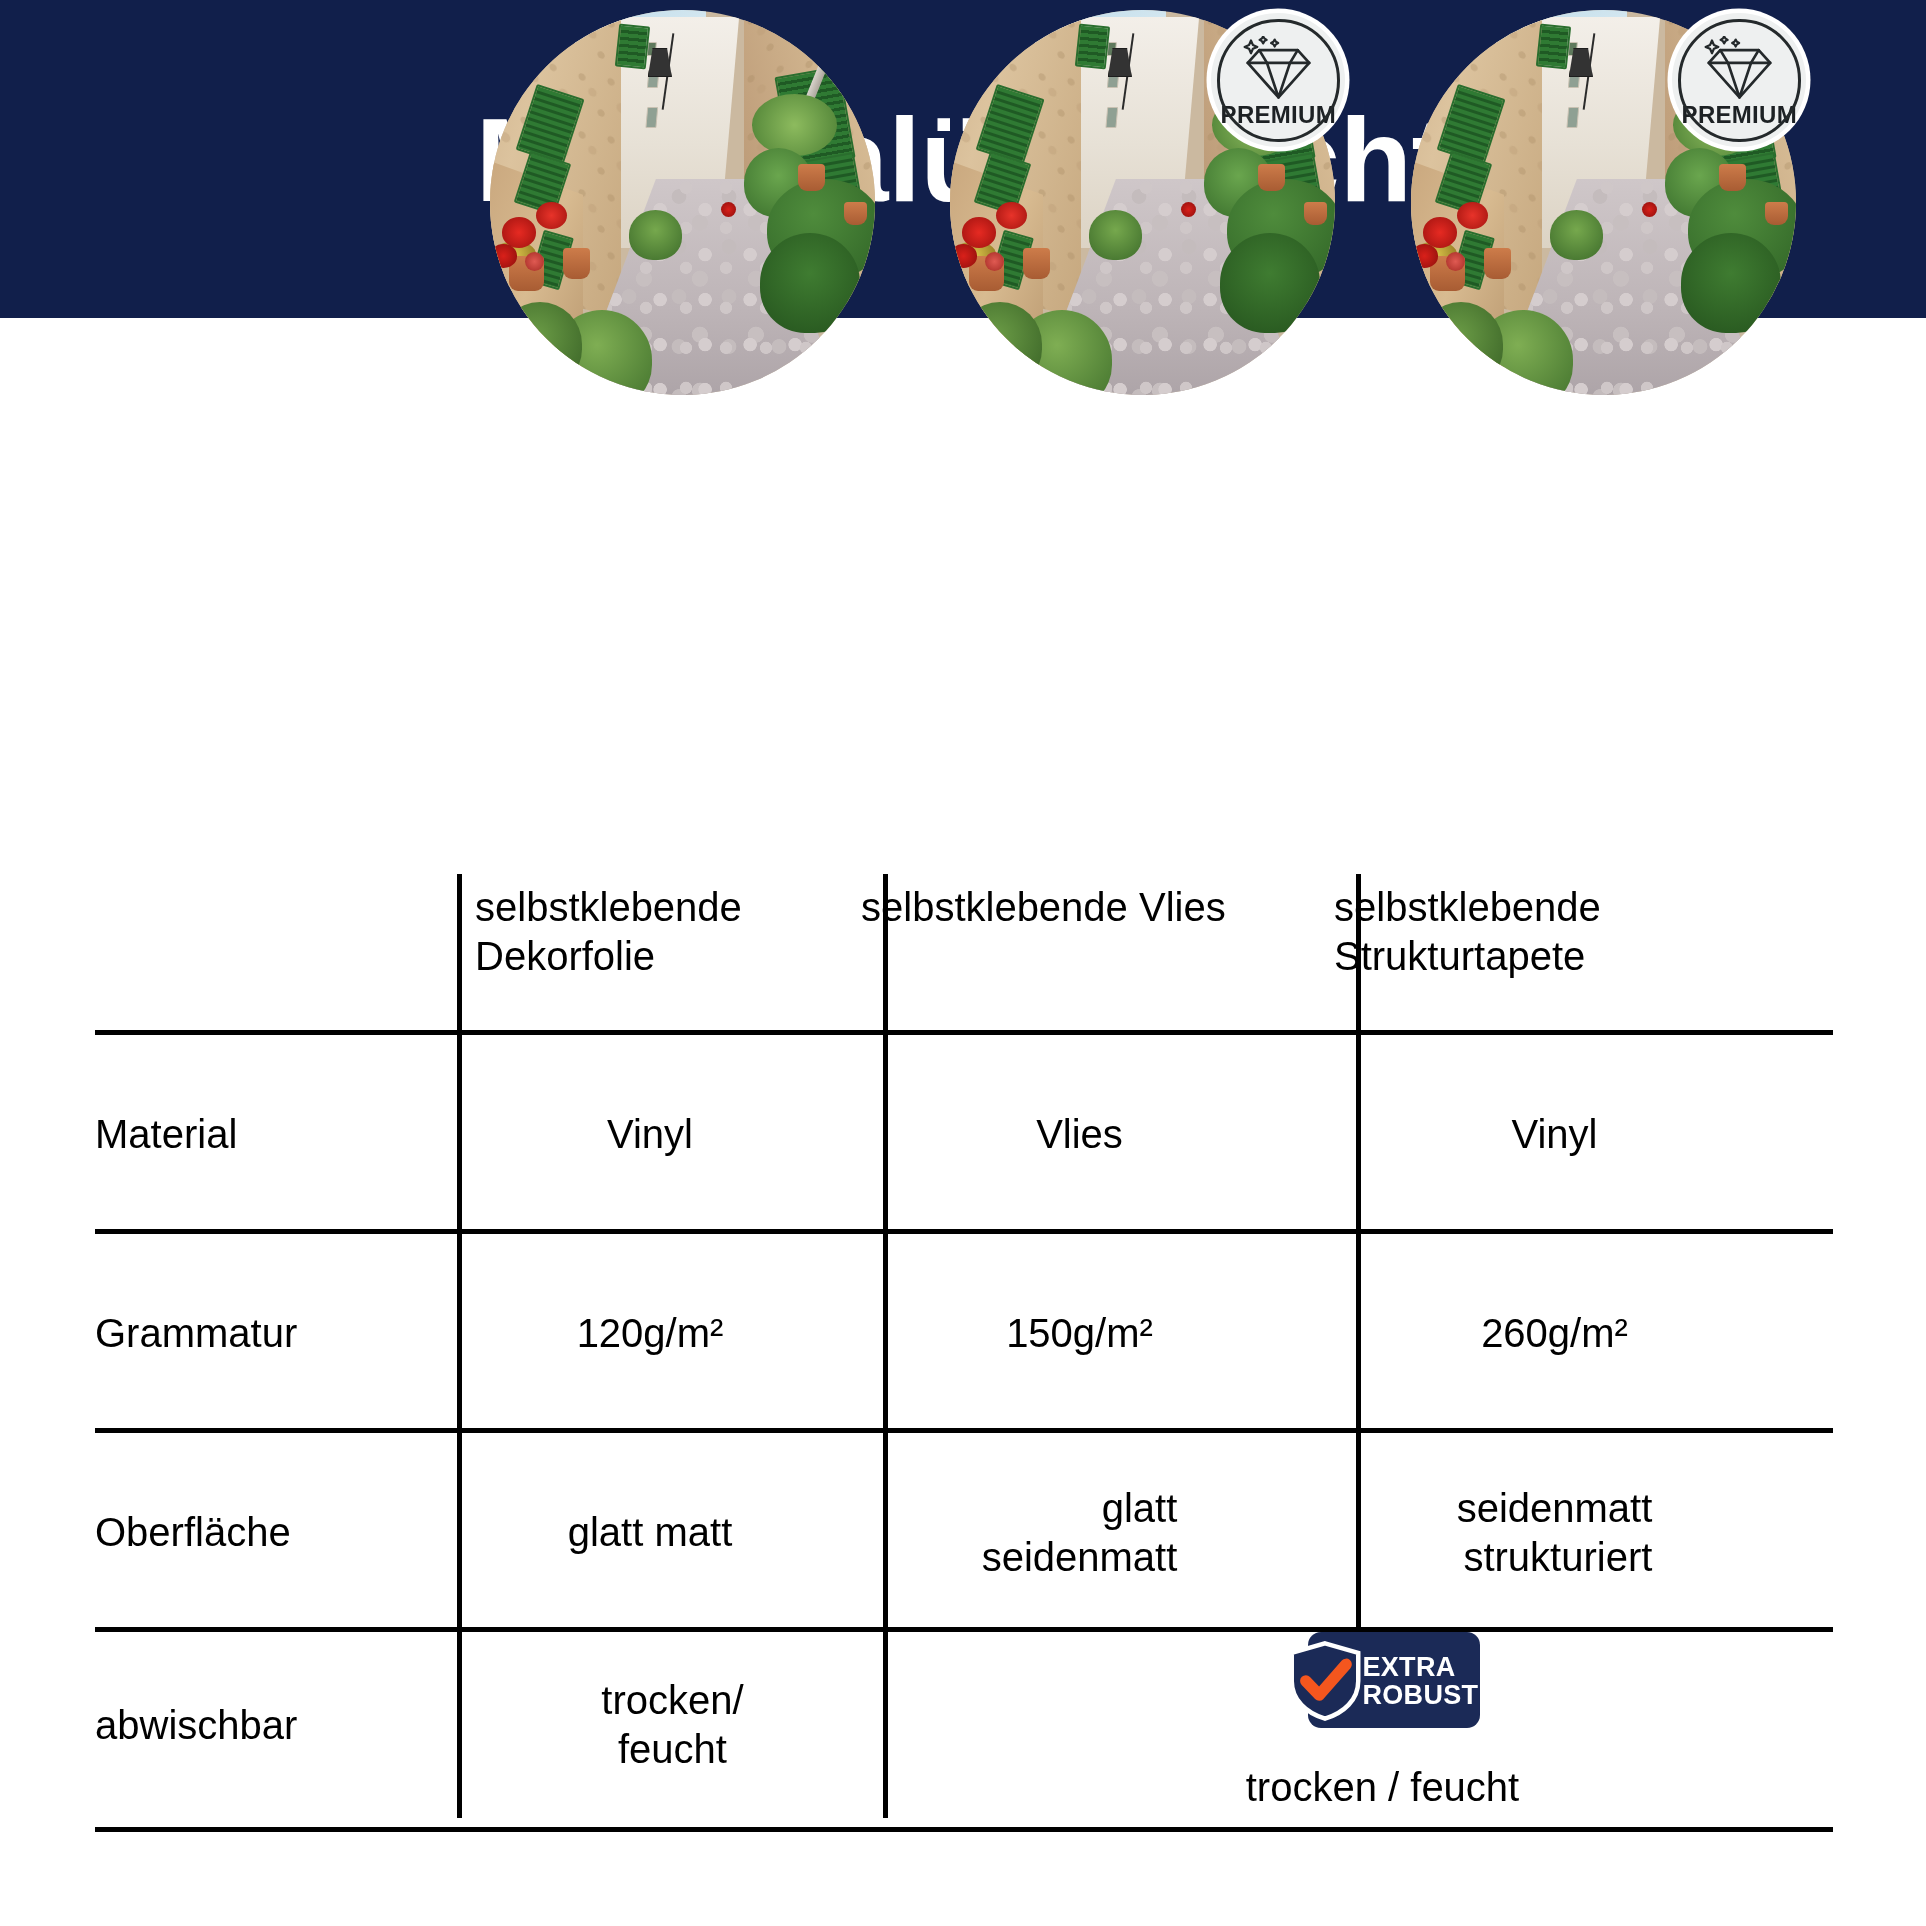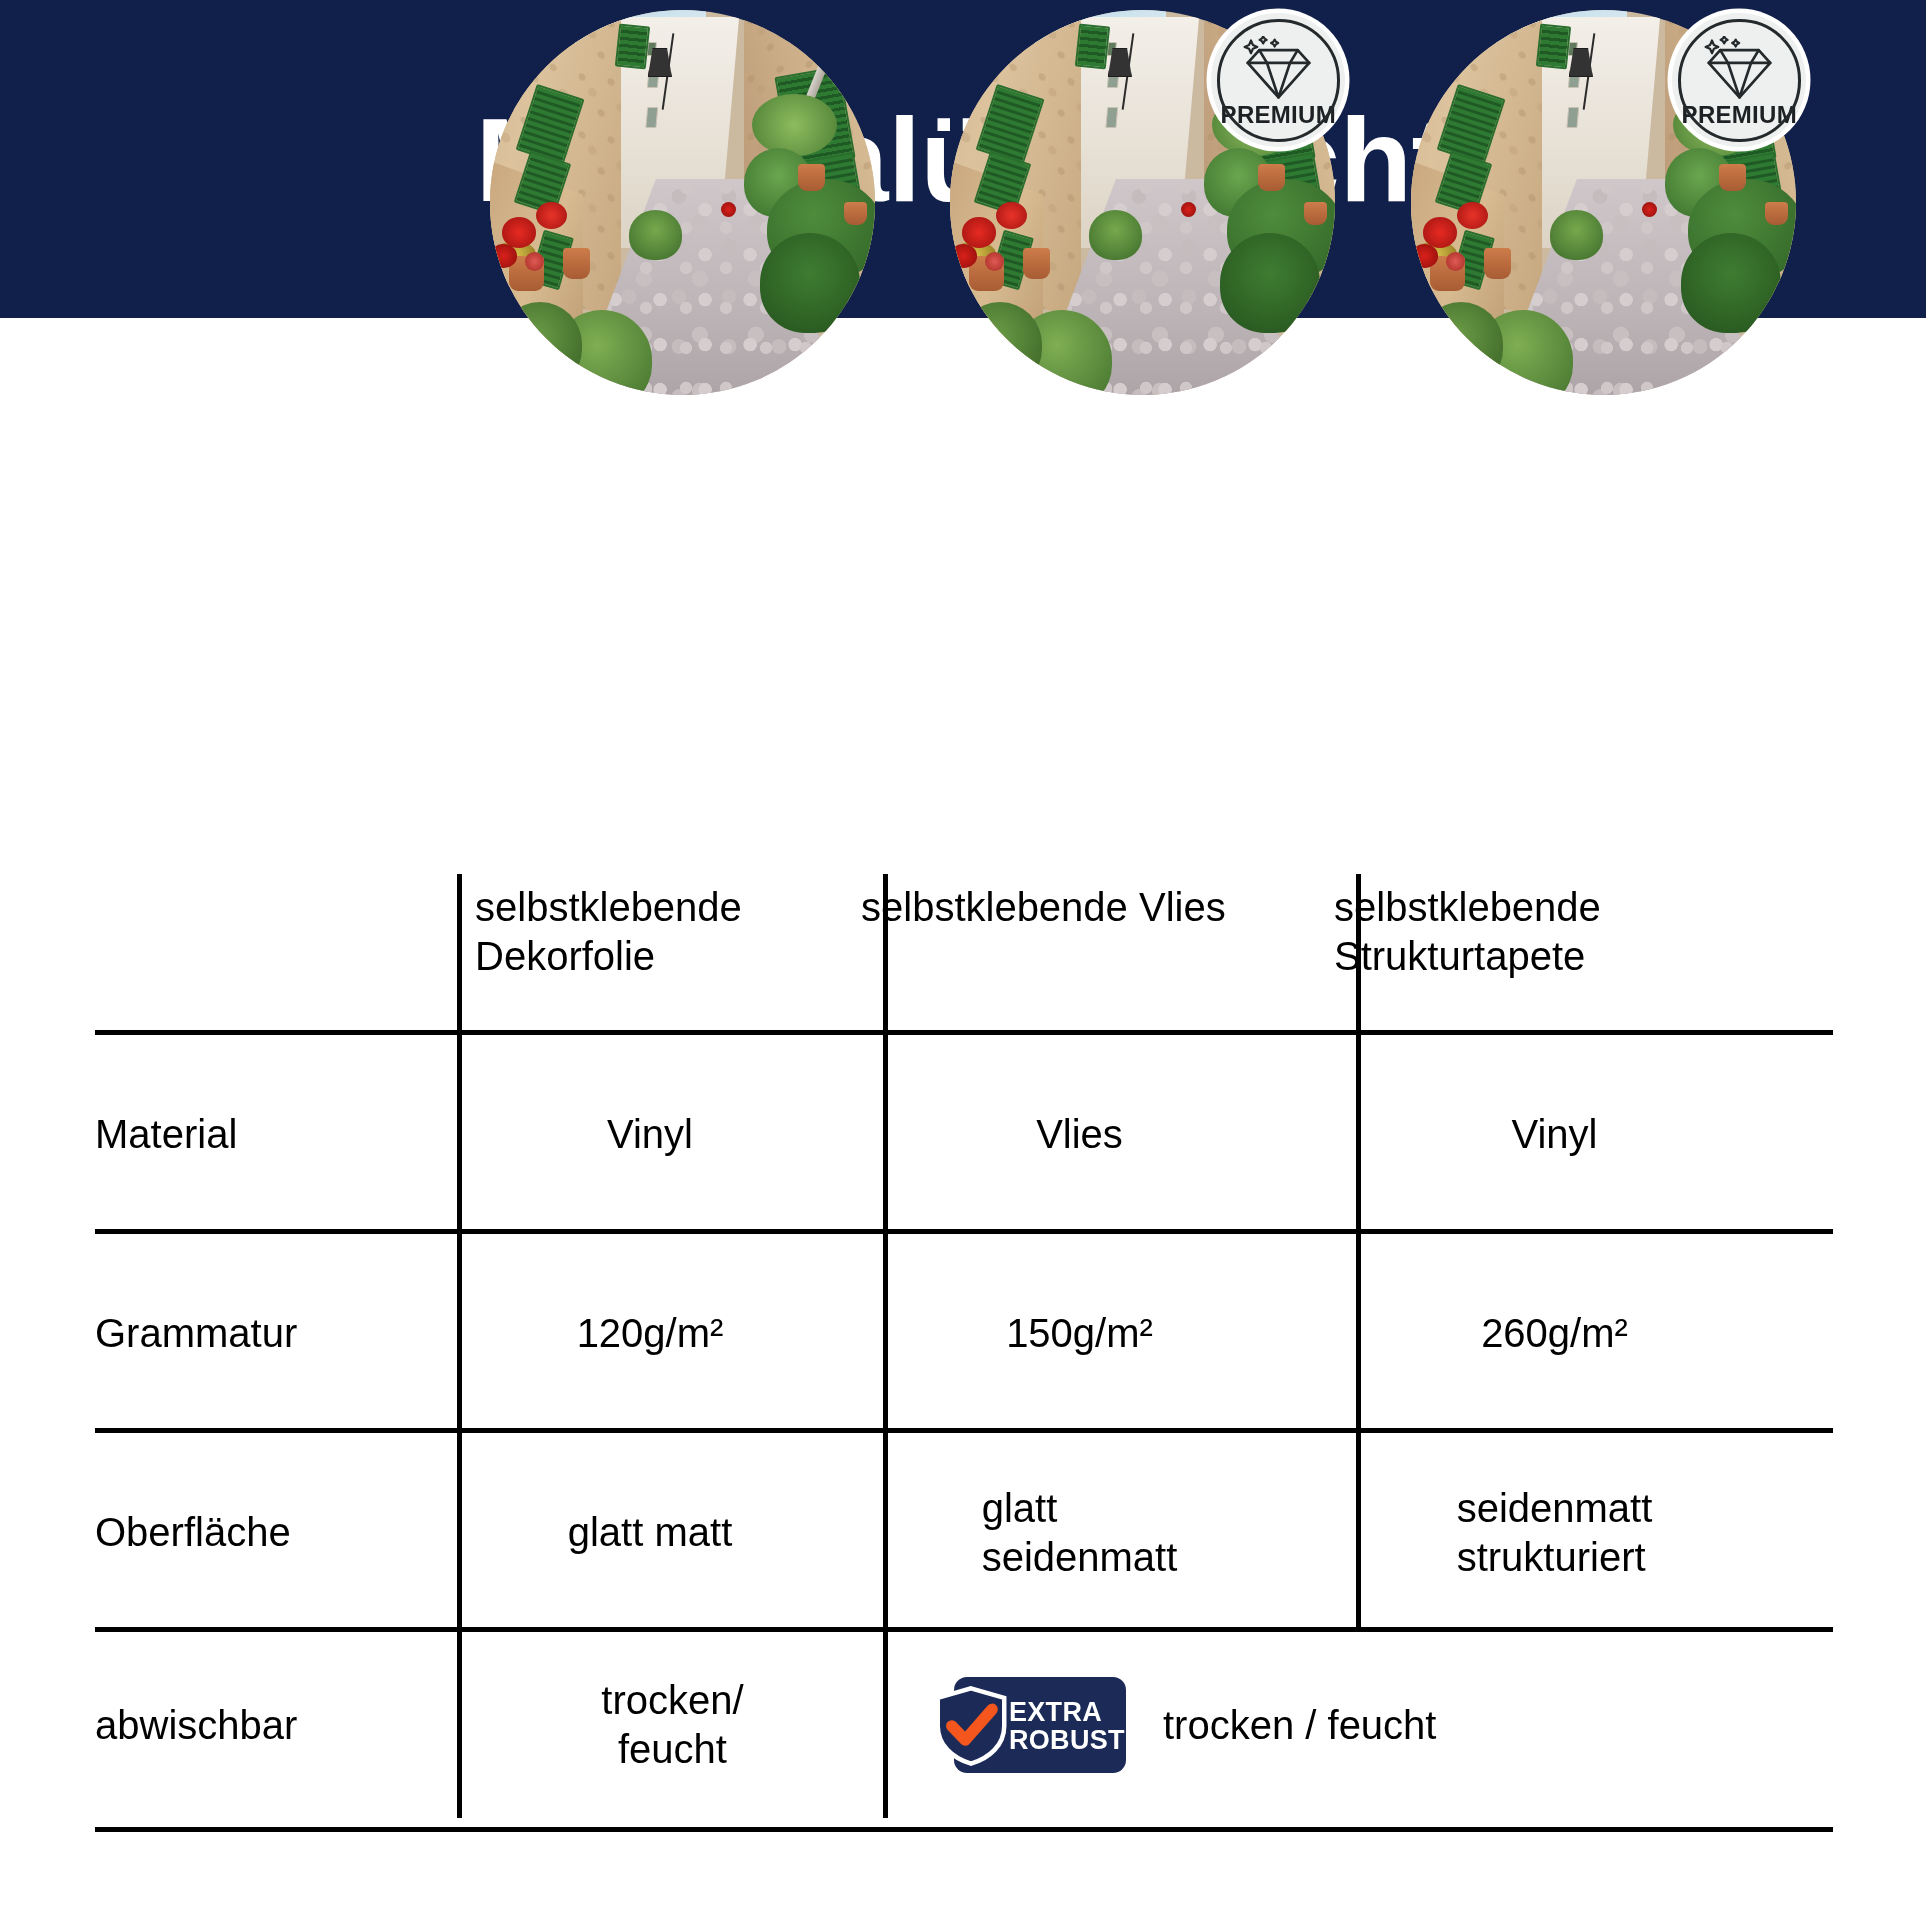--- a/index.html
+++ b/index.html
@@ -181,21 +181,21 @@
   .trow{position:relative;display:flex;width:100%;box-sizing:border-box;}
   .trow.head{height:161px;}
   .trow.r1{height:199px;}
   .trow.r2{height:199px;}
   .trow.r3{height:199px;}
   .hline{
     position:absolute;left:0;width:1738px;height:5.1px;background:#000;
   }
   .cell{
     display:flex;align-items:center;justify-content:center;
-    text-align:left;box-sizing:border-box;
+    text-align:right;box-sizing:border-box;
     font-size:40px;color:#000;line-height:1.22;
     padding:0 9px;
   }
   .cell.label{justify-content:flex-start;padding-left:0;}
   .c0{width:362px;}
   .c1{width:386px;}
   .c2{width:473px;}
   .c3{width:477px;}
   .vline{
     position:absolute;top:0;width:4.5px;background:#000;
@@ -215,21 +215,21 @@
     font-size:40px;
   }
   .wipe-c1{
     position:absolute;left:367px;top:0;width:421px;height:186px;
     display:flex;align-items:center;justify-content:center;text-align:center;
     font-size:40px;line-height:1.22;
   }
   .wipe-span{
     position:absolute;left:792px;top:0;width:946px;height:186px;
     display:flex;align-items:center;justify-content:flex-start;gap:37px;
-    padding-left:45px;box-sizing:border-box;
+    padding-left:45px;box-sizing:border-box;flex-direction:column;
   }
   .wipe-span-text{font-size:40px;}
 
   
   .robust{
     position:relative;width:194px;height:96px;flex:0 0 auto;
   }
   .robust-bg{
     position:absolute;left:22px;top:0;width:172px;height:96px;
     background:#1b2a57;border-radius:13px;

